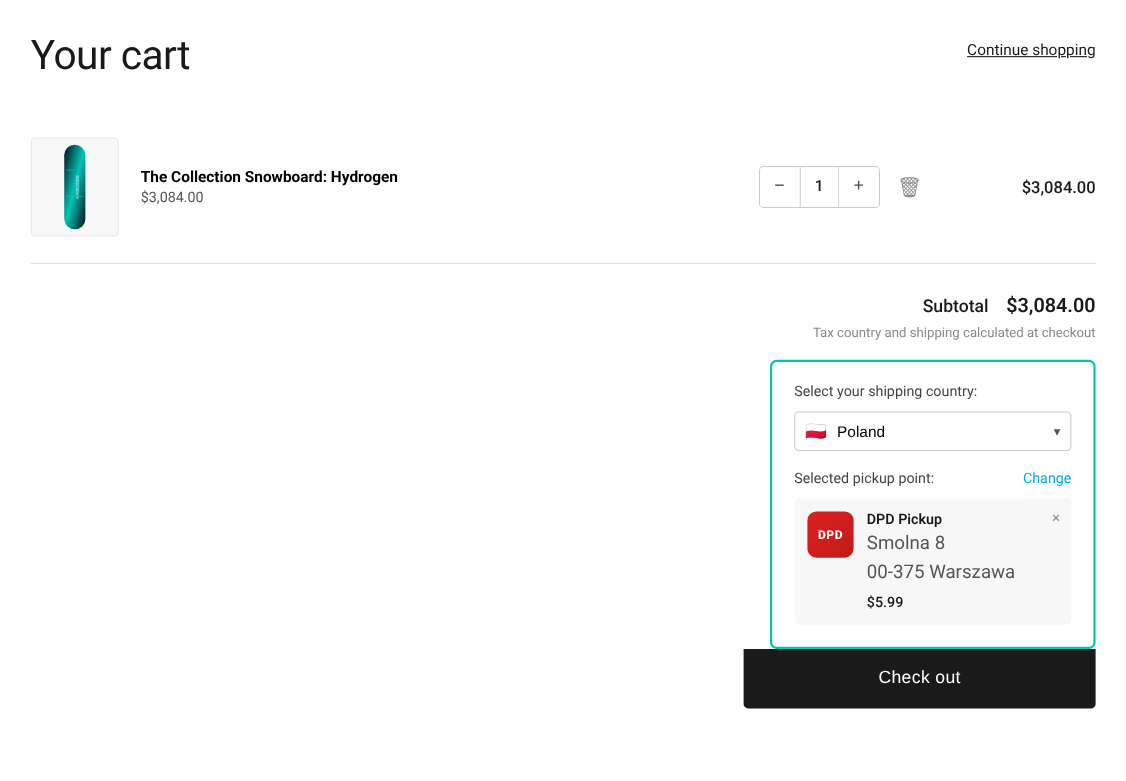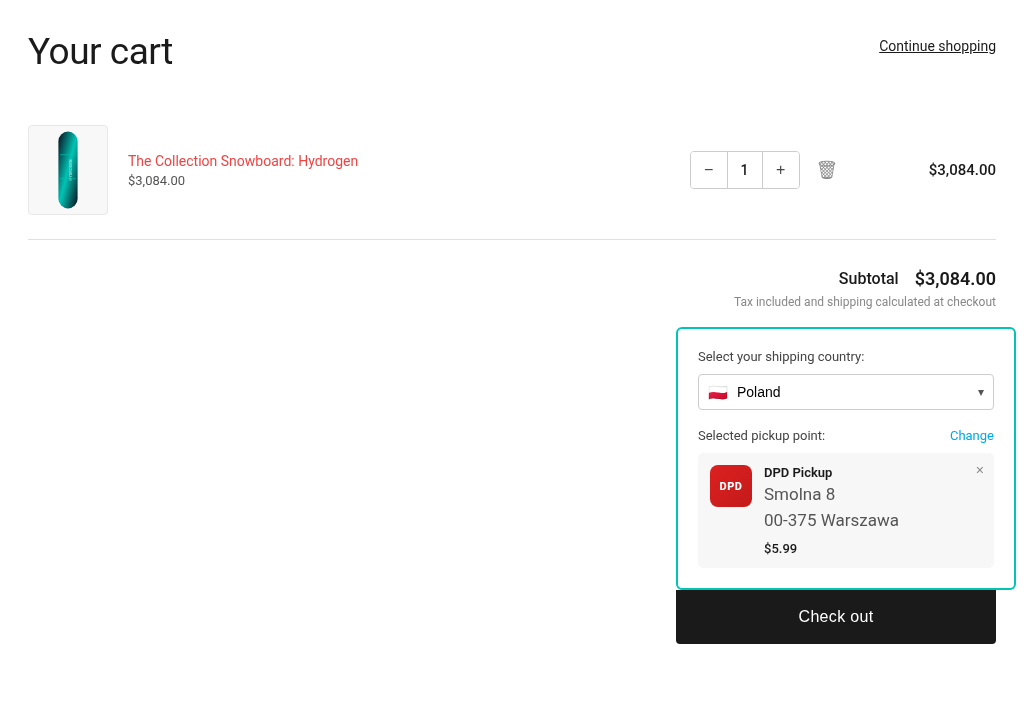--- a/index.html
+++ b/index.html
@@ -102,22 +102,22 @@
     }
 
     .product-details {
       display: flex;
       flex-direction: column;
       gap: 4px;
     }
 
     .product-name {
       font-size: 14px;
-      font-weight: 400;
-      color: #ef4444;
+      font-weight: 700;
+      color: #000000;
     }
 
     .product-price {
       font-size: 13px;
       color: #555;
     }
 
     .quantity-controls {
       display: flex;
       align-items: center;
@@ -200,21 +200,21 @@
       font-size: 12px;
       color: #888;
       margin-bottom: 18px;
     }
 
     
     .shipping-box {
       border: 2px solid #00c4b4;
       border-radius: 6px;
       padding: 20px;
-      width: 340px;
+      width: 296px;
       margin-left: auto;
       background: #fff;
     }
 
     .shipping-country-label {
       font-size: 13px;
       color: #444;
       margin-bottom: 10px;
     }
 
@@ -416,21 +416,21 @@
     <div class="item-total">$3,084.00</div>
   </div>
 
   <div class="bottom-area">
 
     <div class="subtotal-section">
       <span class="subtotal-label">Subtotal</span>
       <span class="subtotal-value">$3,084.00</span>
     </div>
 
-    <div class="tax-note">Tax included and shipping calculated at checkout</div>
+    <div class="tax-note">Tax country and shipping calculated at checkout</div>
 
     <div class="shipping-and-checkout">
 
       <div class="shipping-box">
 
         <div class="shipping-country-label">Select your shipping country:</div>
 
         <div class="country-select-wrapper">
           <span class="country-flag">🇵🇱</span>
           <select class="country-select">

